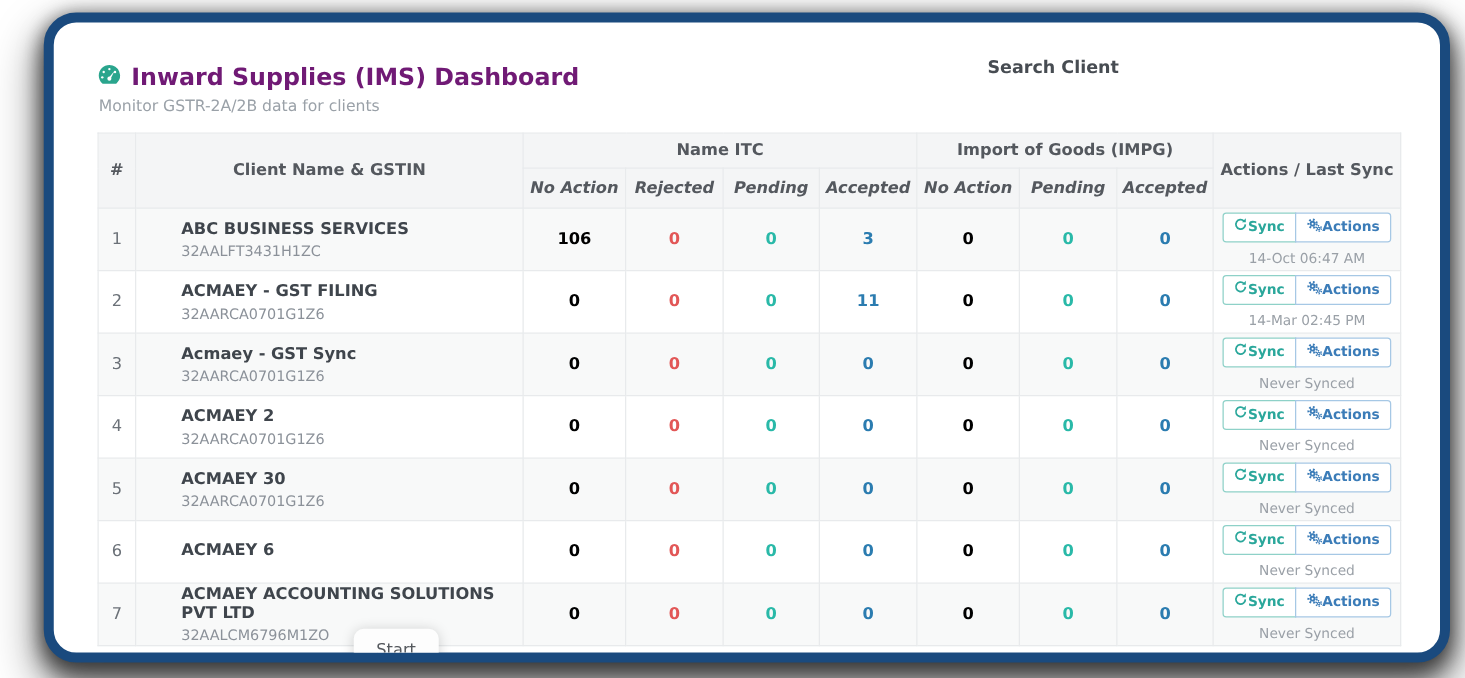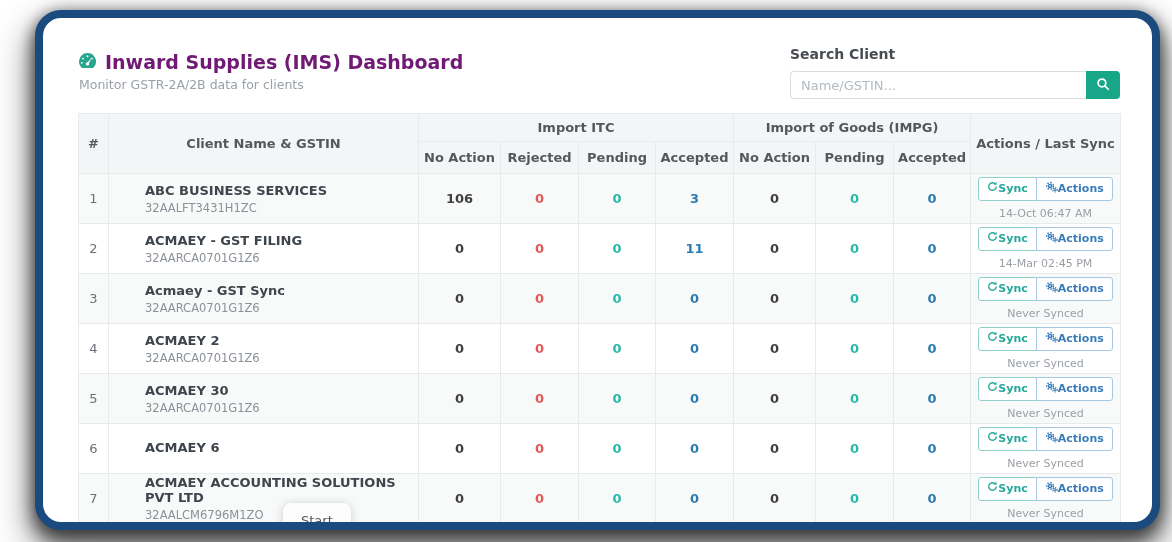--- a/index.html
+++ b/index.html
@@ -26,29 +26,29 @@
                   font-family:inherit; }
   .search-input::placeholder { color:#b4bac0; }
   .search-btn { width:34px; height:28px; background:#18a689; border:none; border-radius:0 4px 4px 0;
                 display:flex; align-items:center; justify-content:center; cursor:pointer; }
 
   
   table { width:1042px; border-collapse:collapse; table-layout:fixed; margin-top:14px; }
   th,td { border:1px solid #e8eaec; vertical-align:middle; }
   thead th { background:#f4f5f6; color:#54585e; font-size:13px; font-weight:bold; text-align:center; }
   thead tr.h1 th { height:28px; }
-  thead tr.h2 th { height:32px; }
+  thead tr.h2 th { height:32px;font-style:italic; }
   tbody tr { height:50px; background:#fff; }
   tbody tr:nth-child(odd) { background:#f8f9f9; }
   td.c-idx { text-align:center; color:#6b7178; font-size:13px; }
   td.c-client { padding-left:36px; }
   .client-name { font-weight:bold; font-size:13px; color:#3f454c; }
   .client-gstin { font-size:11.5px; color:#8b9199; margin-top:3px; }
   td.num { text-align:center; font-weight:bold; font-size:13px; }
-  .n-orange { color:#404040; } .n-red { color:#e25757; } .n-teal { color:#29b9a8; } .n-blue { color:#2b7cb0; }
+  .n-orange { color:#000000; } .n-red { color:#e25757; } .n-teal { color:#29b9a8; } .n-blue { color:#2b7cb0; }
   td.c-actions { text-align:center; }
   .btn-group { display:inline-flex; }
   .btn { display:inline-flex; align-items:center; gap:0; background:#fff; font-size:11px; font-weight:bold;
          padding:3px 8px; cursor:pointer; font-family:inherit; line-height:1.3; }
   .btn-sync { color:#2aa79b; border:1px solid #8ed1c8; border-radius:3px 0 0 3px; }
   .btn-actions { color:#3b7cb8; border:1px solid #a6c8e5; margin-left:-1px; border-radius:0 3px 3px 0; }
   .last-sync { font-size:11px; color:#9aa0a7; margin-top:6px; }
 
   
   .start-tooltip { position:absolute; left:240px; top:485px; background:#fdfdfd; border-radius:8px;
@@ -77,52 +77,41 @@
               <circle cx="10" cy="12.6" r="1.7" fill="#fff"></circle>
             </svg>
           </span>
           <span>Inward Supplies (IMS) Dashboard</span>
         </div>
         <div class="page-subtitle">Monitor GSTR-2A/2B data for clients</div>
       </div>
 
       <div class="search-block">
         <div class="search-label">Search Client</div>
-        <div class="search-group">
-          <input class="search-input" type="text" placeholder="Name/GSTIN..." style="">
-          <button class="search-btn">
-            <span>
-              <svg width="14" height="14" viewBox="0 0 16 16">
-                <circle cx="6.8" cy="6.8" r="4.4" fill="none" stroke="#fff" stroke-width="2"></circle>
-                <line x1="10.4" y1="10.4" x2="14" y2="14" stroke="#fff" stroke-width="2" stroke-linecap="round"></line>
-              </svg>
-            </span>
-          </button>
-        </div>
       </div>
     </div>
 
     <table>
       <colgroup>
         <col style="width:30px">
           <col style="width:310px">
         <col style="width:82px">
           <col style="width:78px">
           <col style="width:77px">
           <col style="width:78px">
         <col style="width:82px">
           <col style="width:78px">
           <col style="width:77px">
         <col style="width:150px">
       </colgroup>
       <thead>
         <tr class="h1">
           <th rowspan="2">#</th>
           <th rowspan="2">Client Name &amp; GSTIN</th>
-          <th colspan="4">Import ITC</th>
+          <th colspan="4">Name ITC</th>
           <th colspan="3">Import of Goods (IMPG)</th>
           <th rowspan="2">Actions / Last Sync</th>
         </tr>
         <tr class="h2">
           <th>No Action</th>
           <th>Rejected</th>
           <th>Pending</th>
           <th>Accepted</th>
           <th>No Action</th>
           <th>Pending</th>

